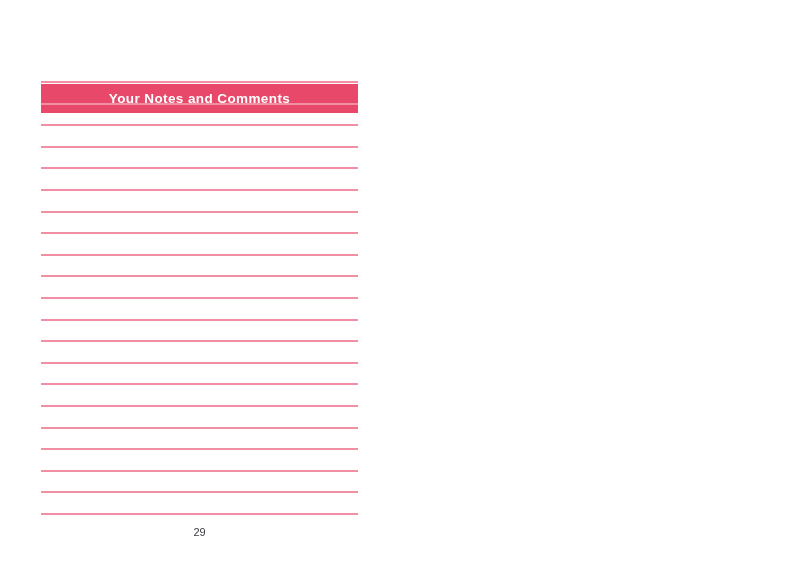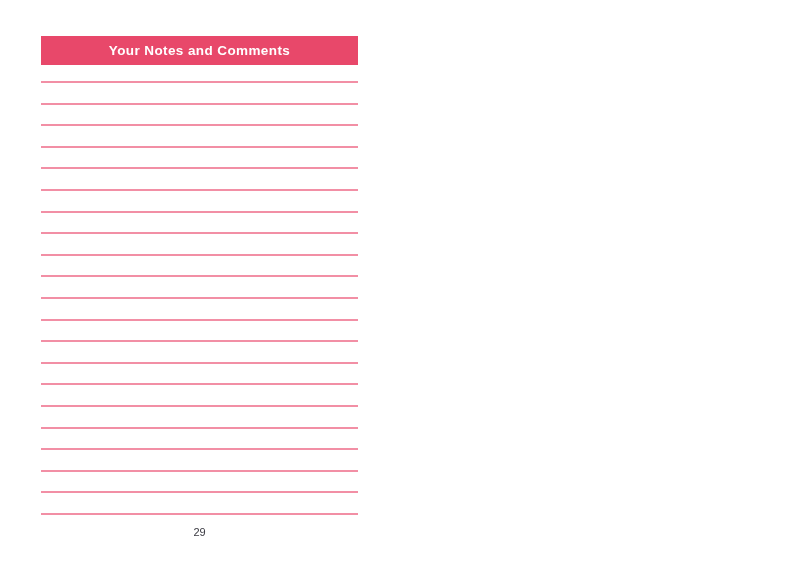--- a/index.html
+++ b/index.html
@@ -33,20 +33,21 @@
   .header-bar {
     position: absolute;
     background: #e8486a;
     color: #ffffff;
     font-weight: bold;
     text-align: center;
     letter-spacing: 0.4px;
     display: flex;
     align-items: center;
     justify-content: center;
+    margin-top: 48px;
   }
 
   
   .notes-header {
     left: 41px;
     top: 36px;
     width: 317px;
     height: 29px;
     font-size: 13.5px;
   }

